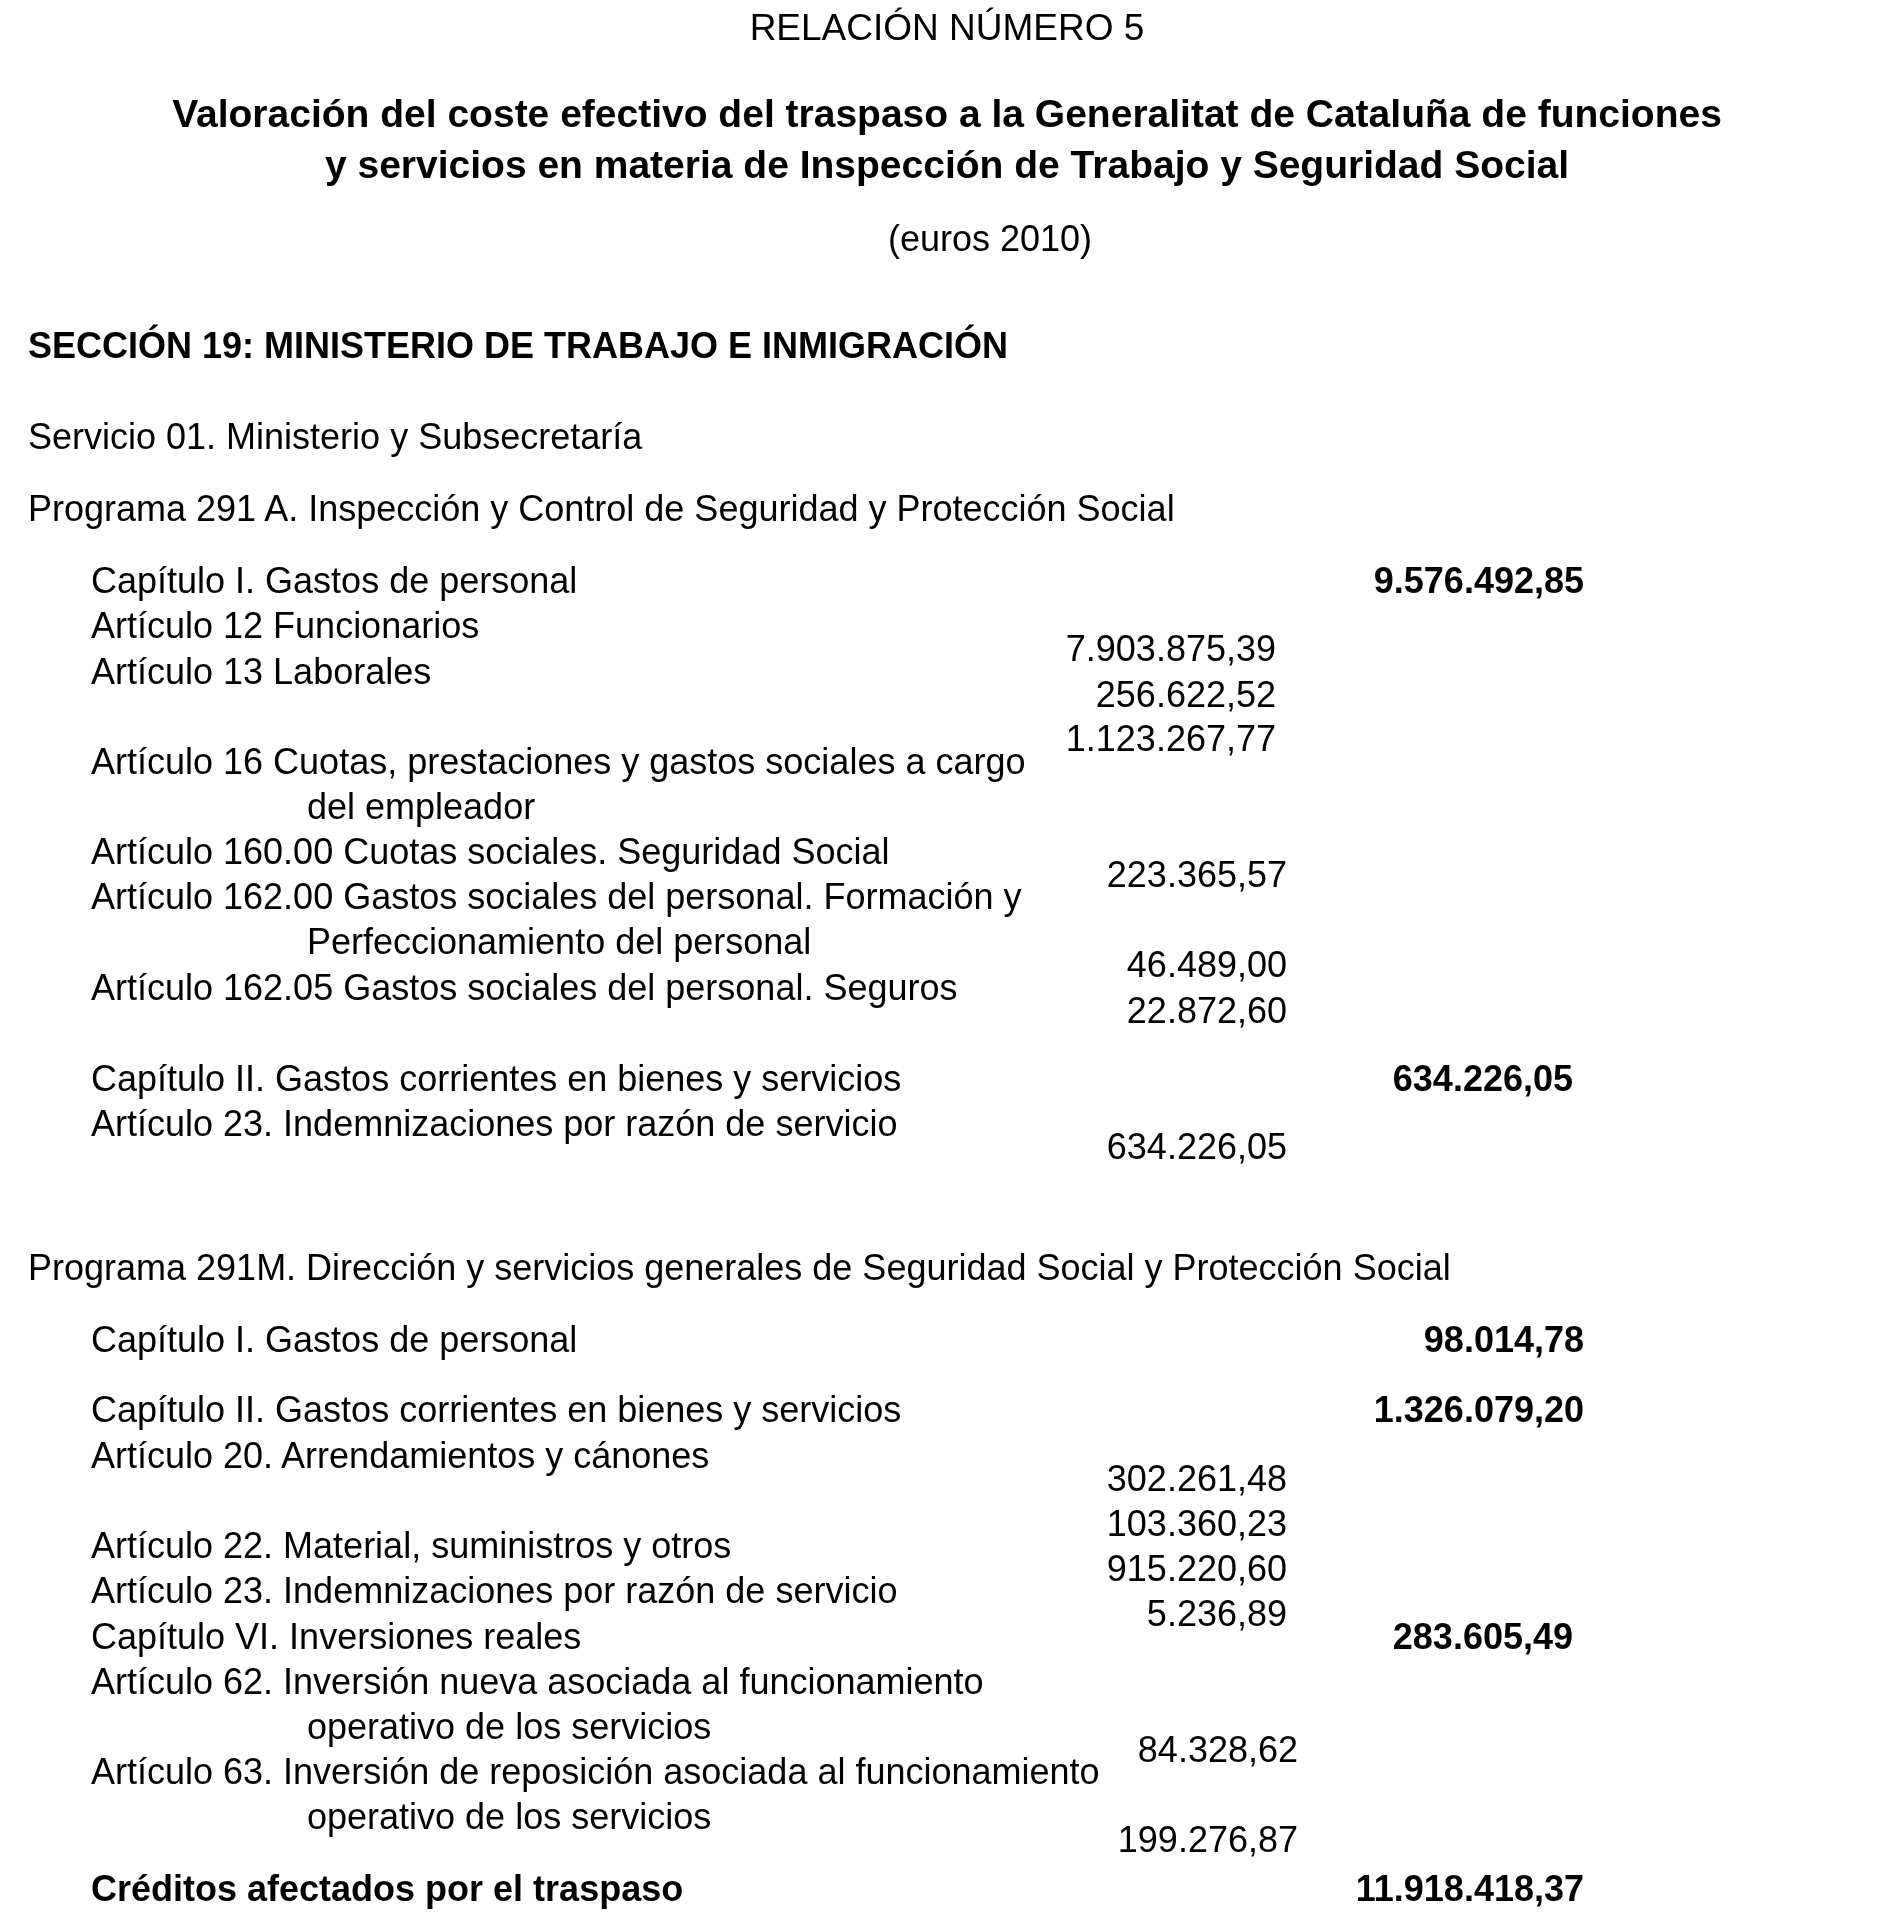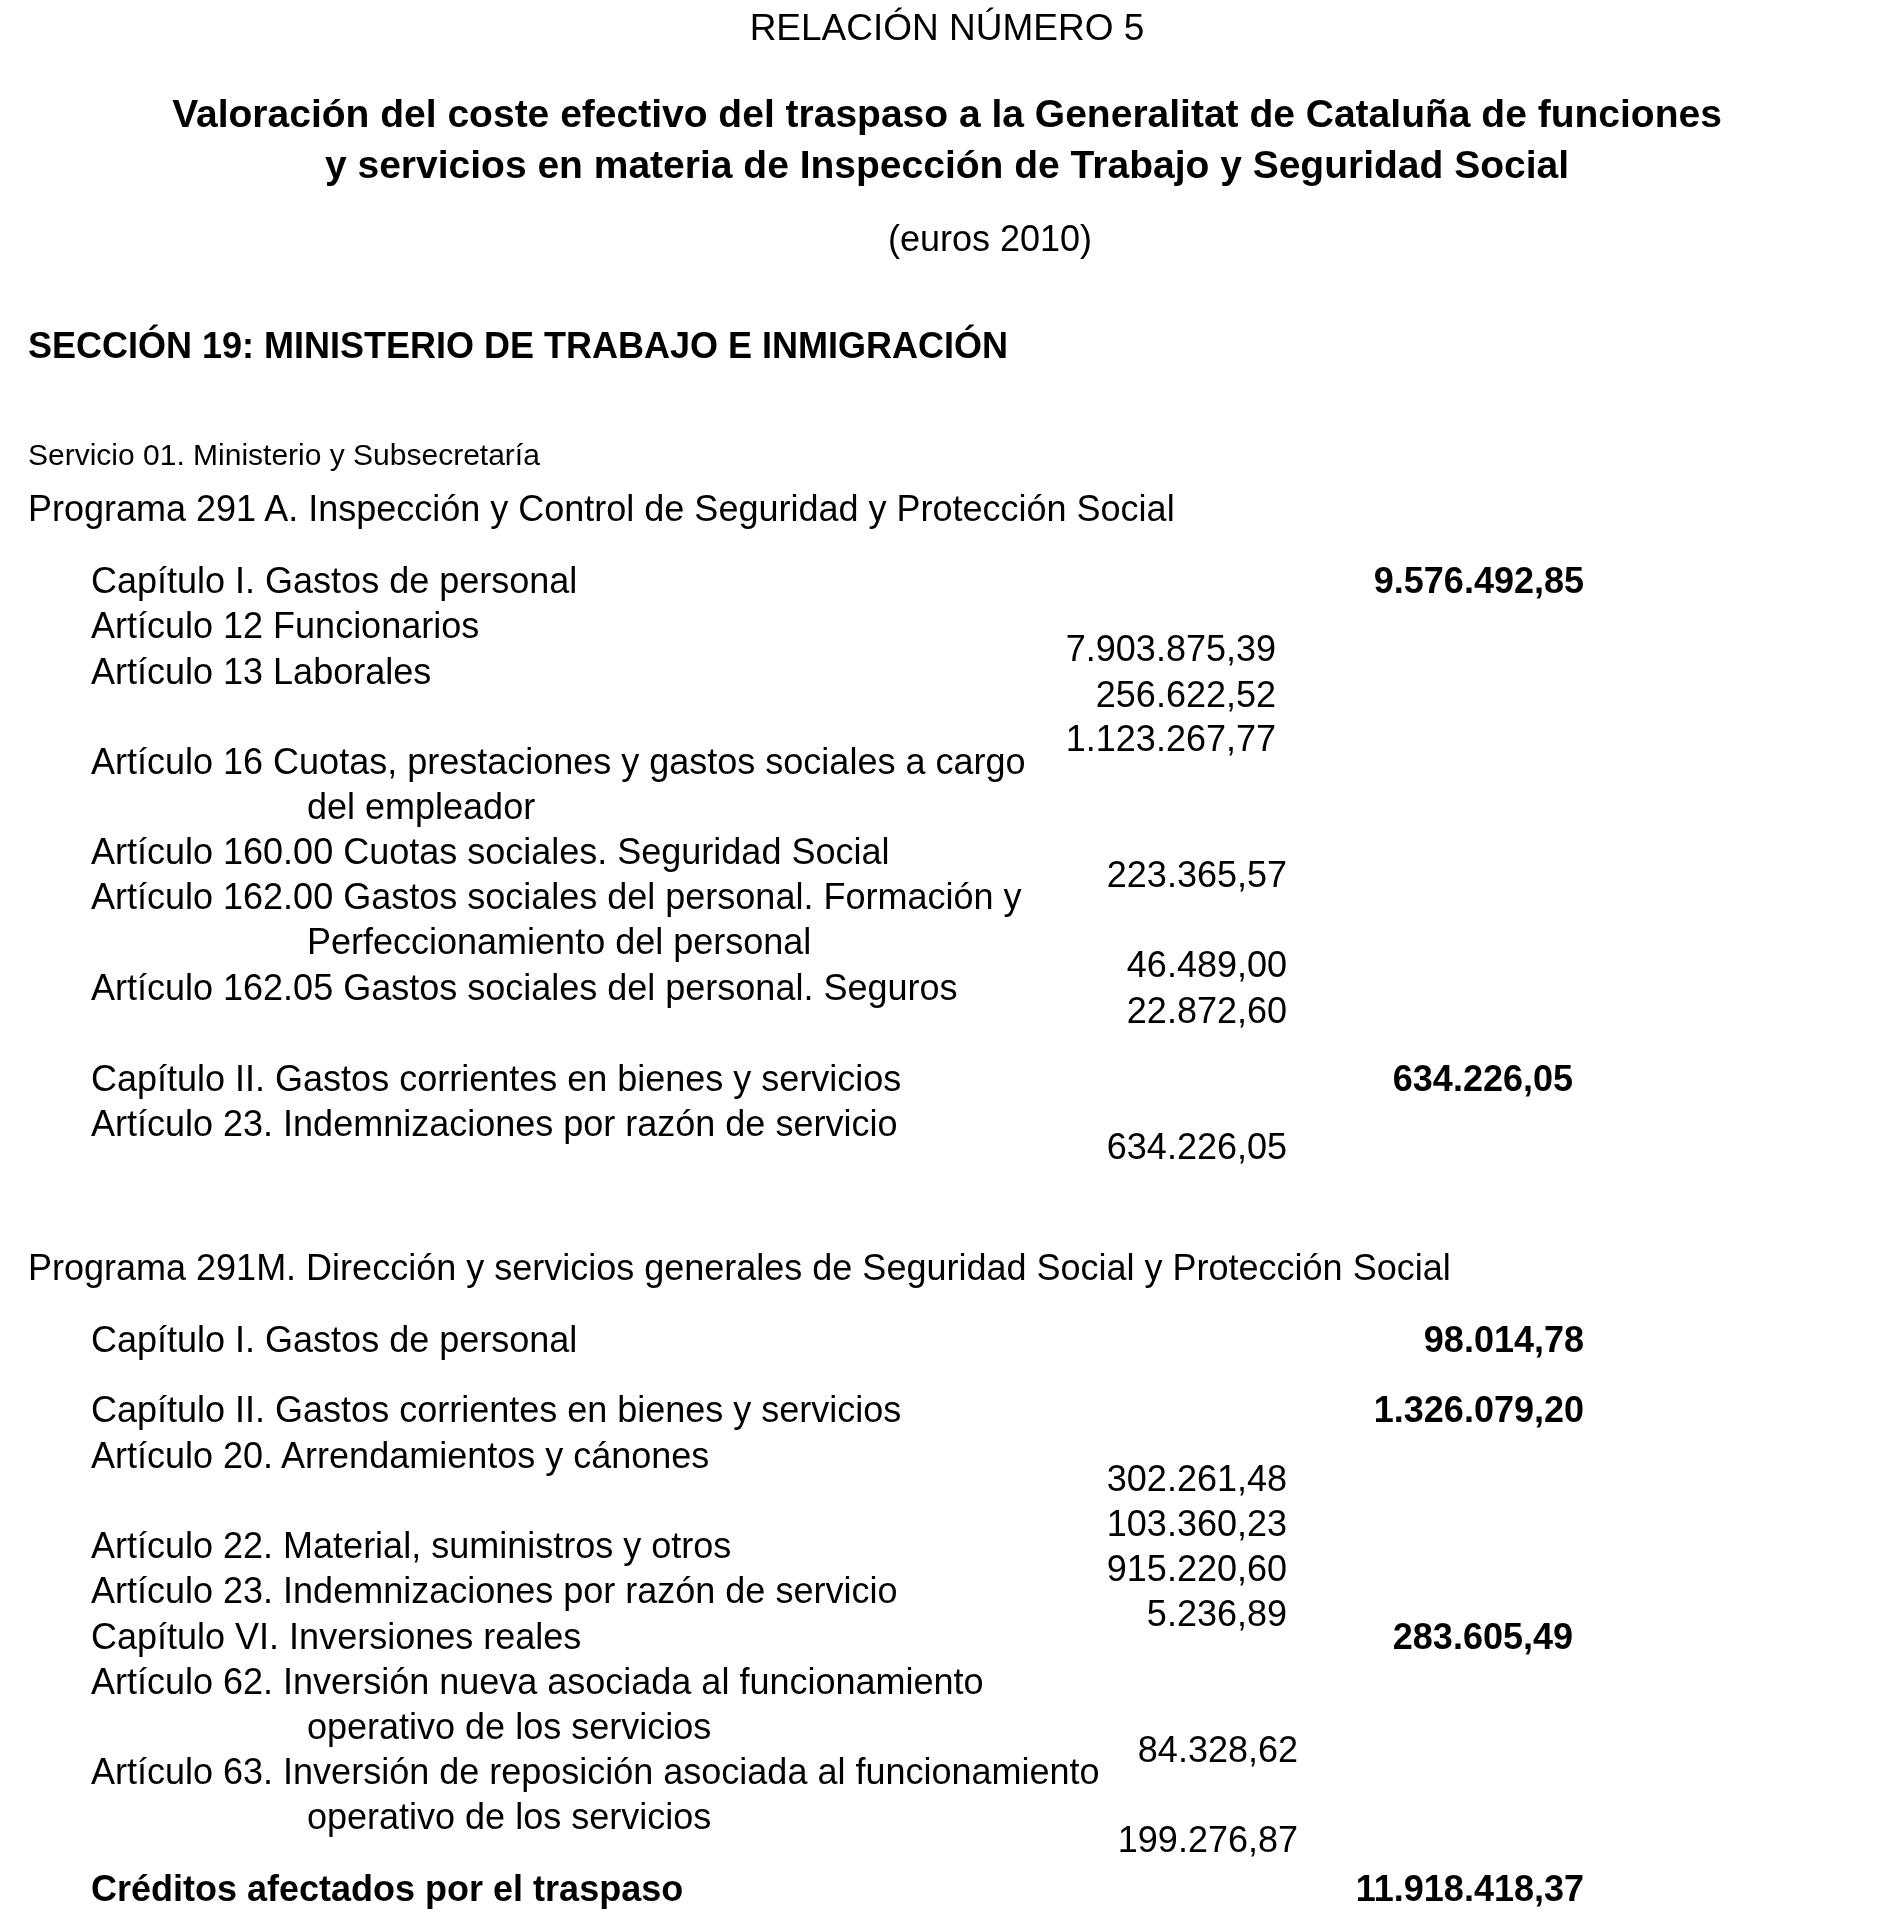--- a/index.html
+++ b/index.html
@@ -8,21 +8,21 @@
     font-family: "Liberation Sans", sans-serif; color: #000;
   }
   .abs { position: absolute; white-space: nowrap; line-height: 1; }
   .center { left: 0; width: 1894px; text-align: center; }
   .t-relacion { top: 9px; font-size: 37px; }
   .t-main { font-size: 39px; font-weight: bold; }
   .t-main1 { top: 94px; }
   .t-main2 { top: 145px; }
   .t-euros { top: 221px; font-size: 36px; padding-left: 43px; }
   .t-section { top: 328px; left: 28px; font-size: 36px; font-weight: bold; }
-  .t-servicio { top: 440px; left: 28px; font-size: 30px; }
+  .t-servicio { top: 419px; left: 28px; font-size: 36px; }
   .t-prog { left: 28px; font-size: 36px; }
   .row { position: absolute; left: 0; width: 1610px; height: 41px; font-size: 36px; line-height: 41px; }
   .row .label { position: absolute; left: 91px; white-space: nowrap; }
   .row .label.cont { left: 307px; }
   .row .mid { position: absolute; right: 334px; white-space: nowrap; text-align: center; margin-top: 23px; }
   .row .mid.m2 { right: 323px; }
   .row .mid.m3 { right: 312px; }
   .row .tot { position: absolute; right: 26px; font-weight: bold; white-space: nowrap; text-align: right; }
   .row .tot.t2 { right: 37px; }
   .row.bold .label { font-weight: bold; }

